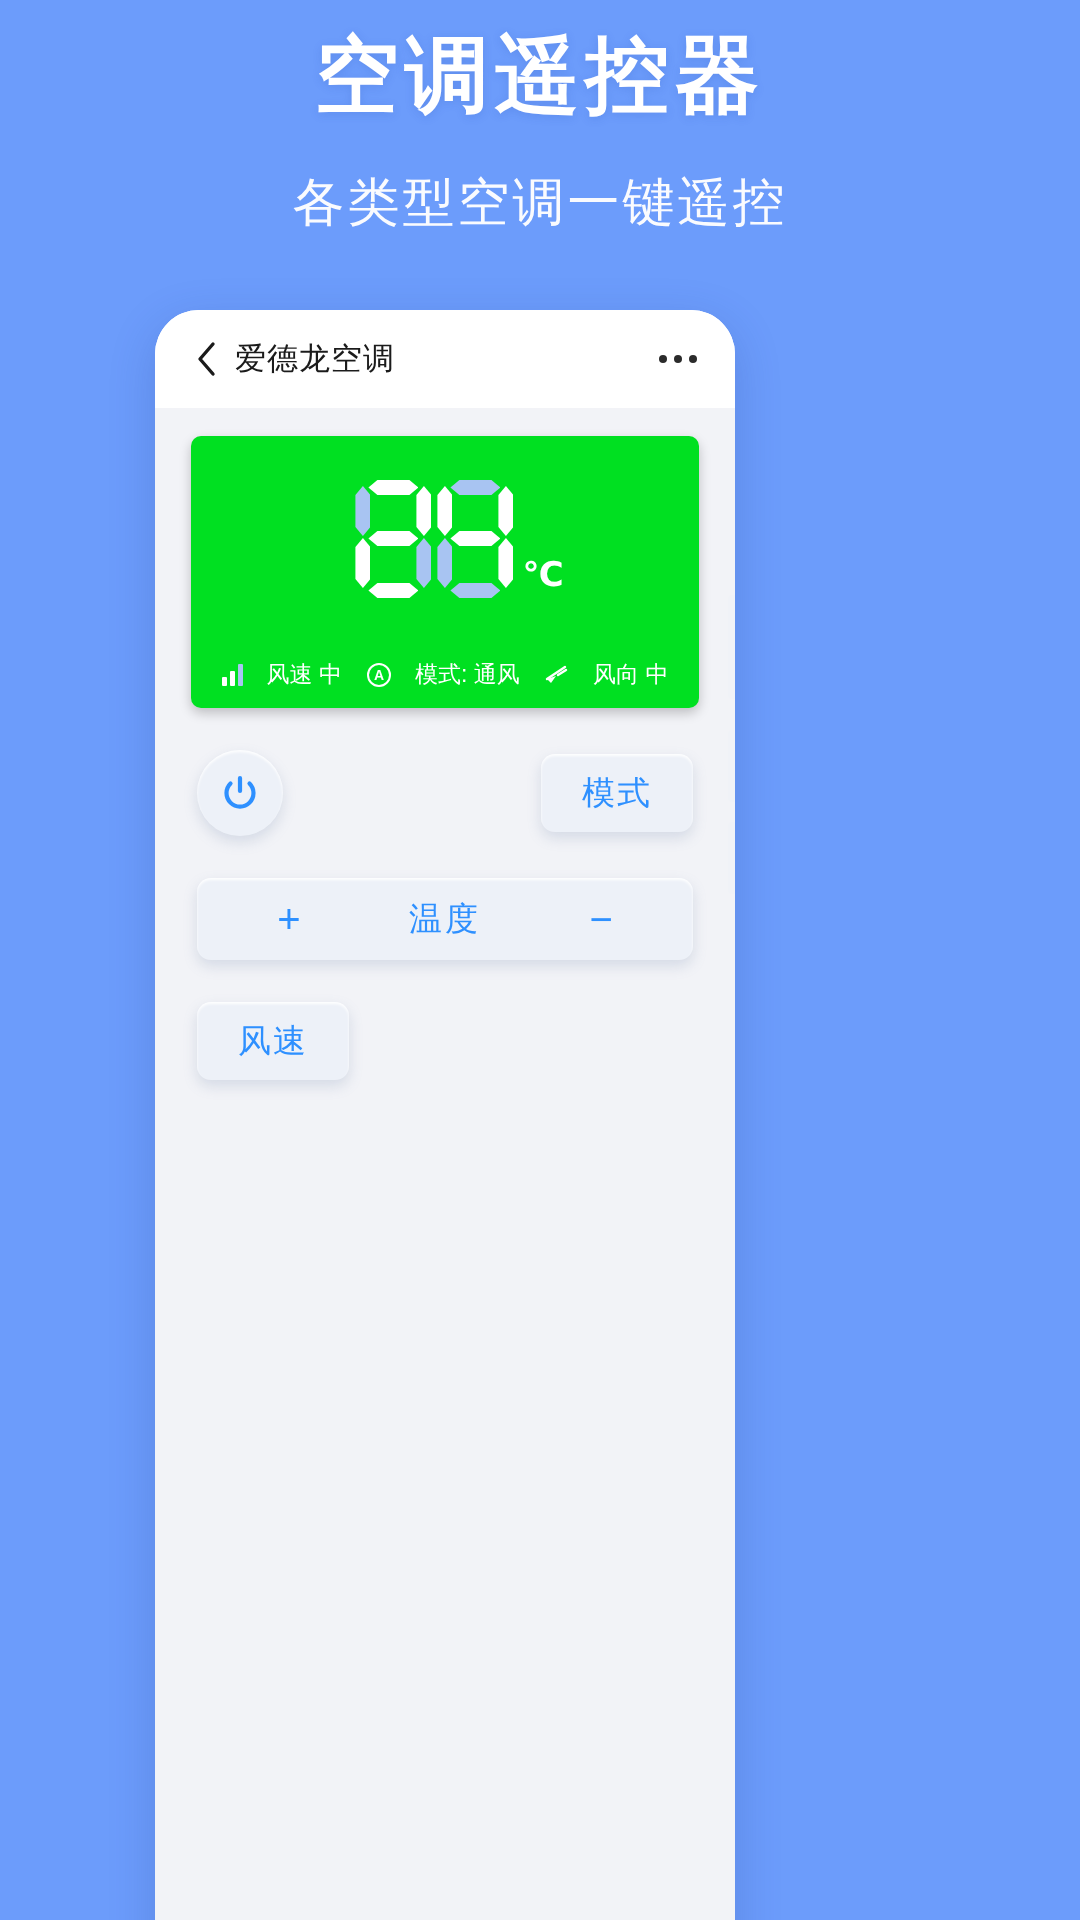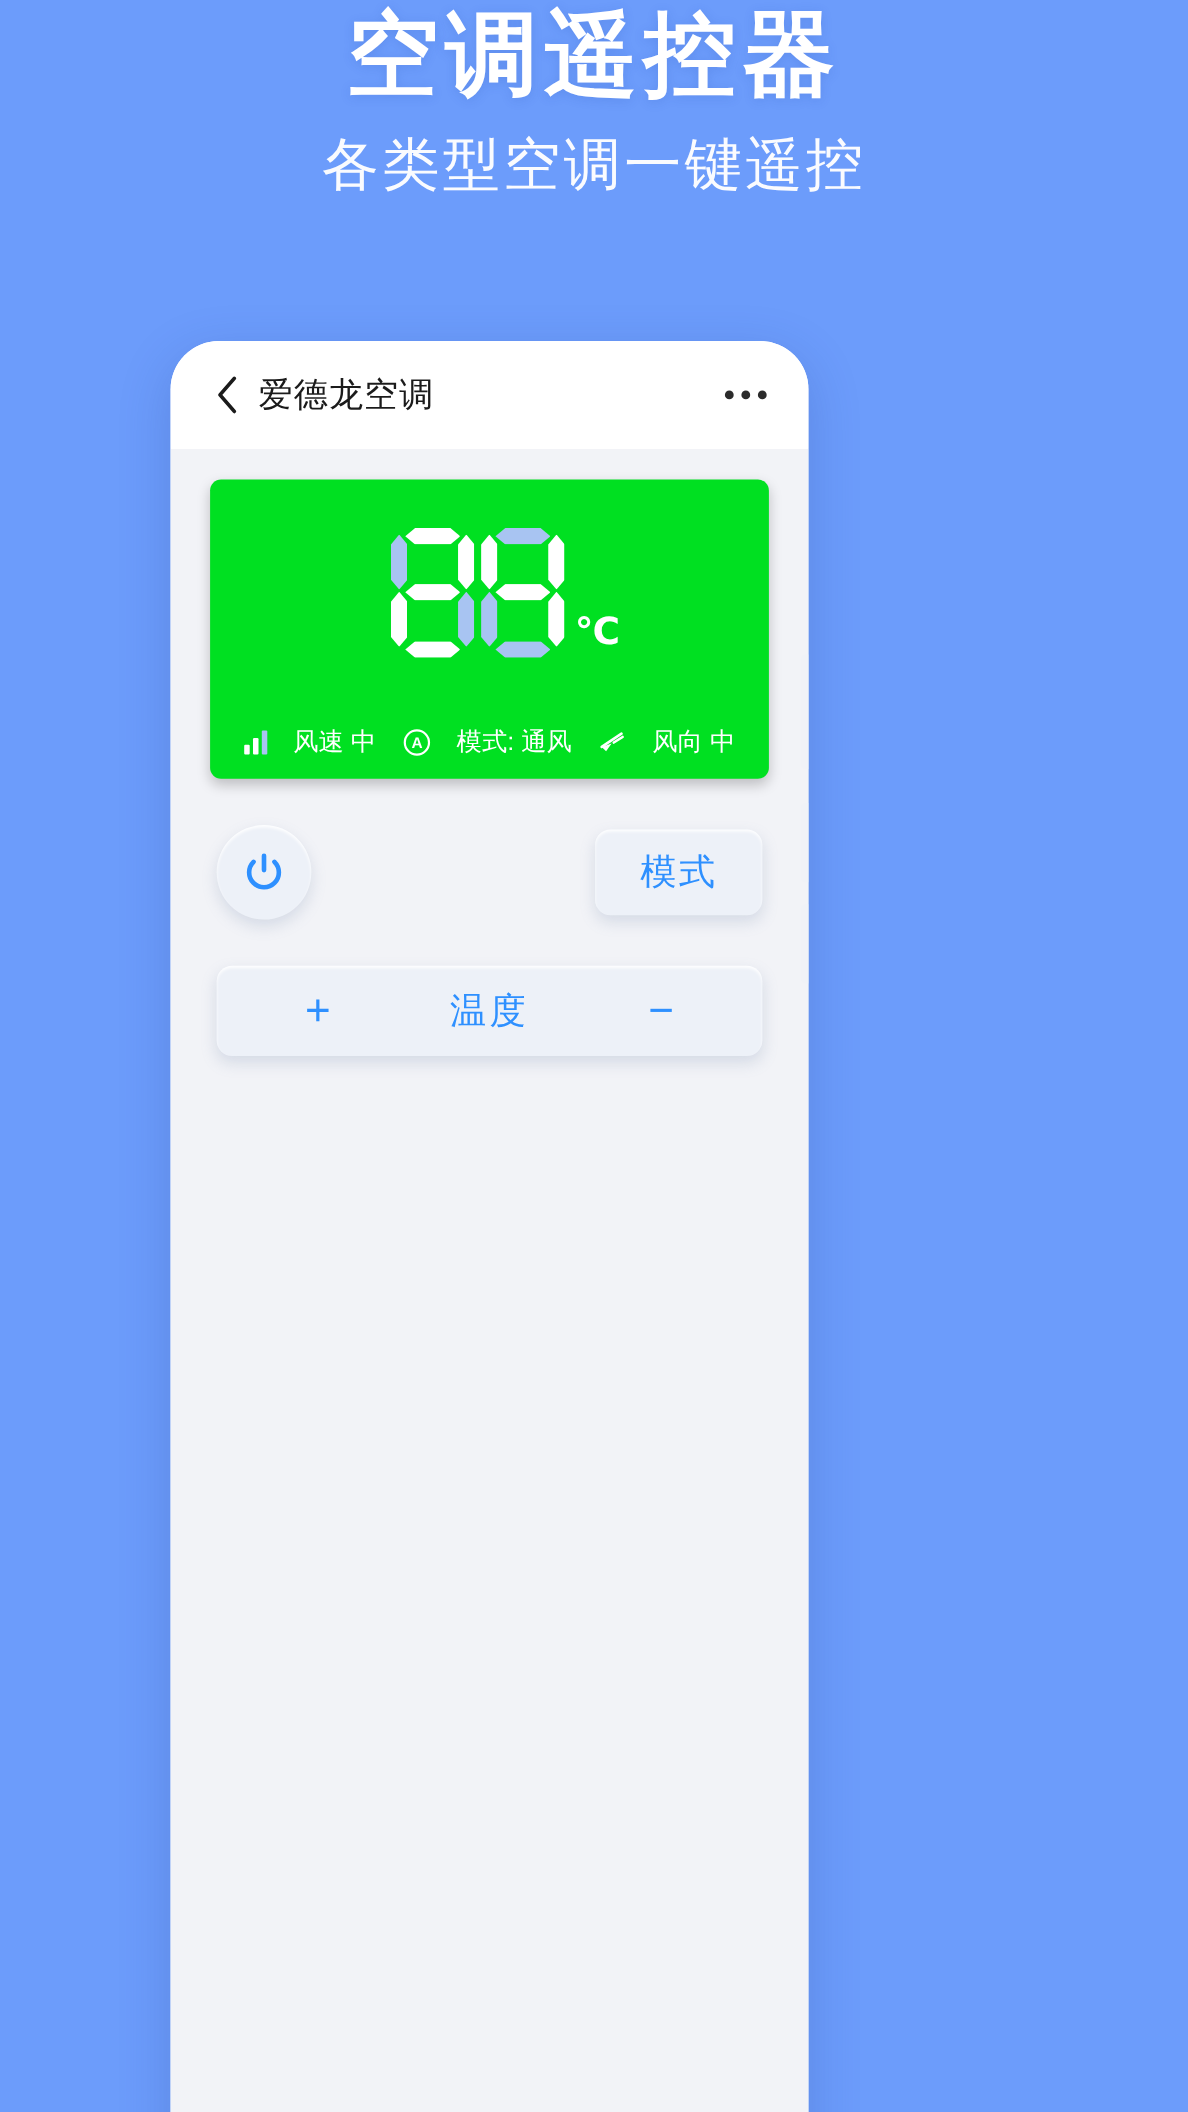--- a/index.html
+++ b/index.html
@@ -9,32 +9,33 @@
     overflow: hidden;
   }
   body {
     background: #6c9cfb;
     position: relative;
   }
 
   
   .promo {
     width: 1080px;
+    padding-top: 26px;
     text-align: center;
   }
   .promo-title {
     color: #ffffff;
     font-size: 84px;
     font-weight: 700;
     letter-spacing: 6px;
     line-height: 1.18;
     text-shadow: 0 2px 10px rgba(40,80,180,.18);
   }
   .promo-sub {
-    margin-top: 20px;
+    margin-top: 46px;
     color: #ffffff;
     font-size: 52px;
     font-weight: 500;
     letter-spacing: 3px;
     line-height: 1.2;
     opacity: .97;
   }
 
   
   .phone {
@@ -331,17 +332,18 @@
 
       <div class="row">
         <div class="btn-base temp-bar">
           <span class="sym">+</span>
           <span class="lbl">温度</span>
           <span class="sym">−</span>
         </div>
       </div>
 
       <div class="row split">
+        <div class="btn-base pill">风速</div>
       </div>
 
     </div>
   </div>
 </div>
 
 </body></html>

